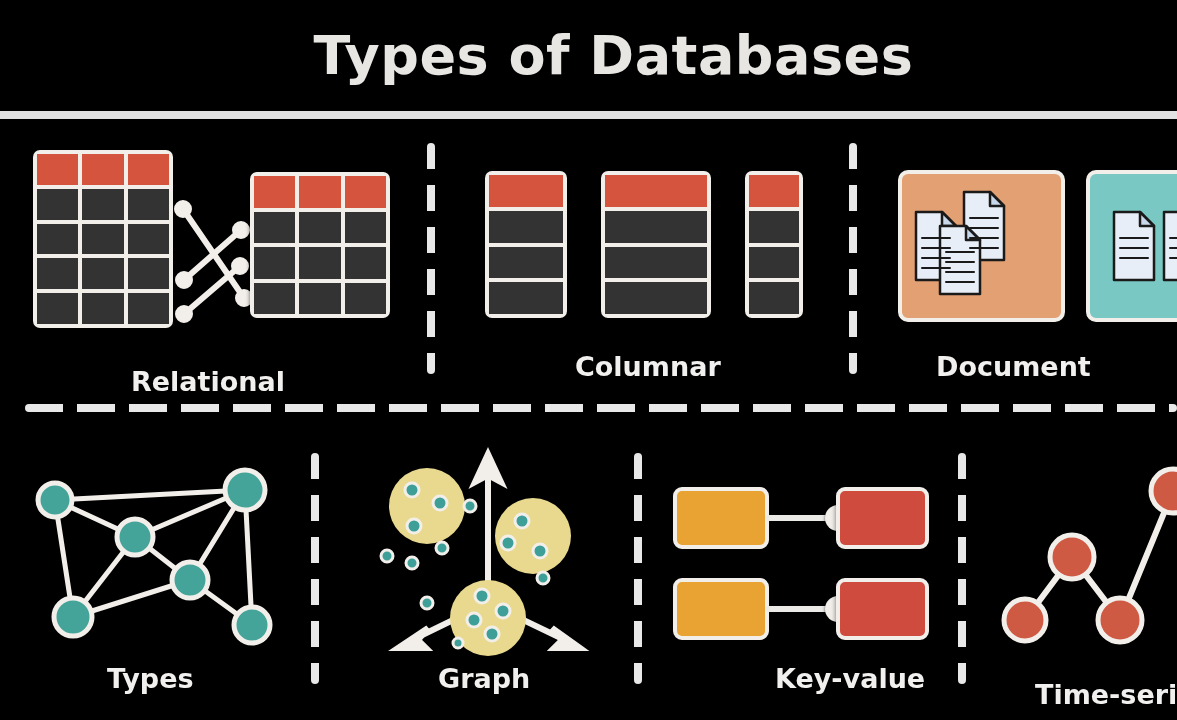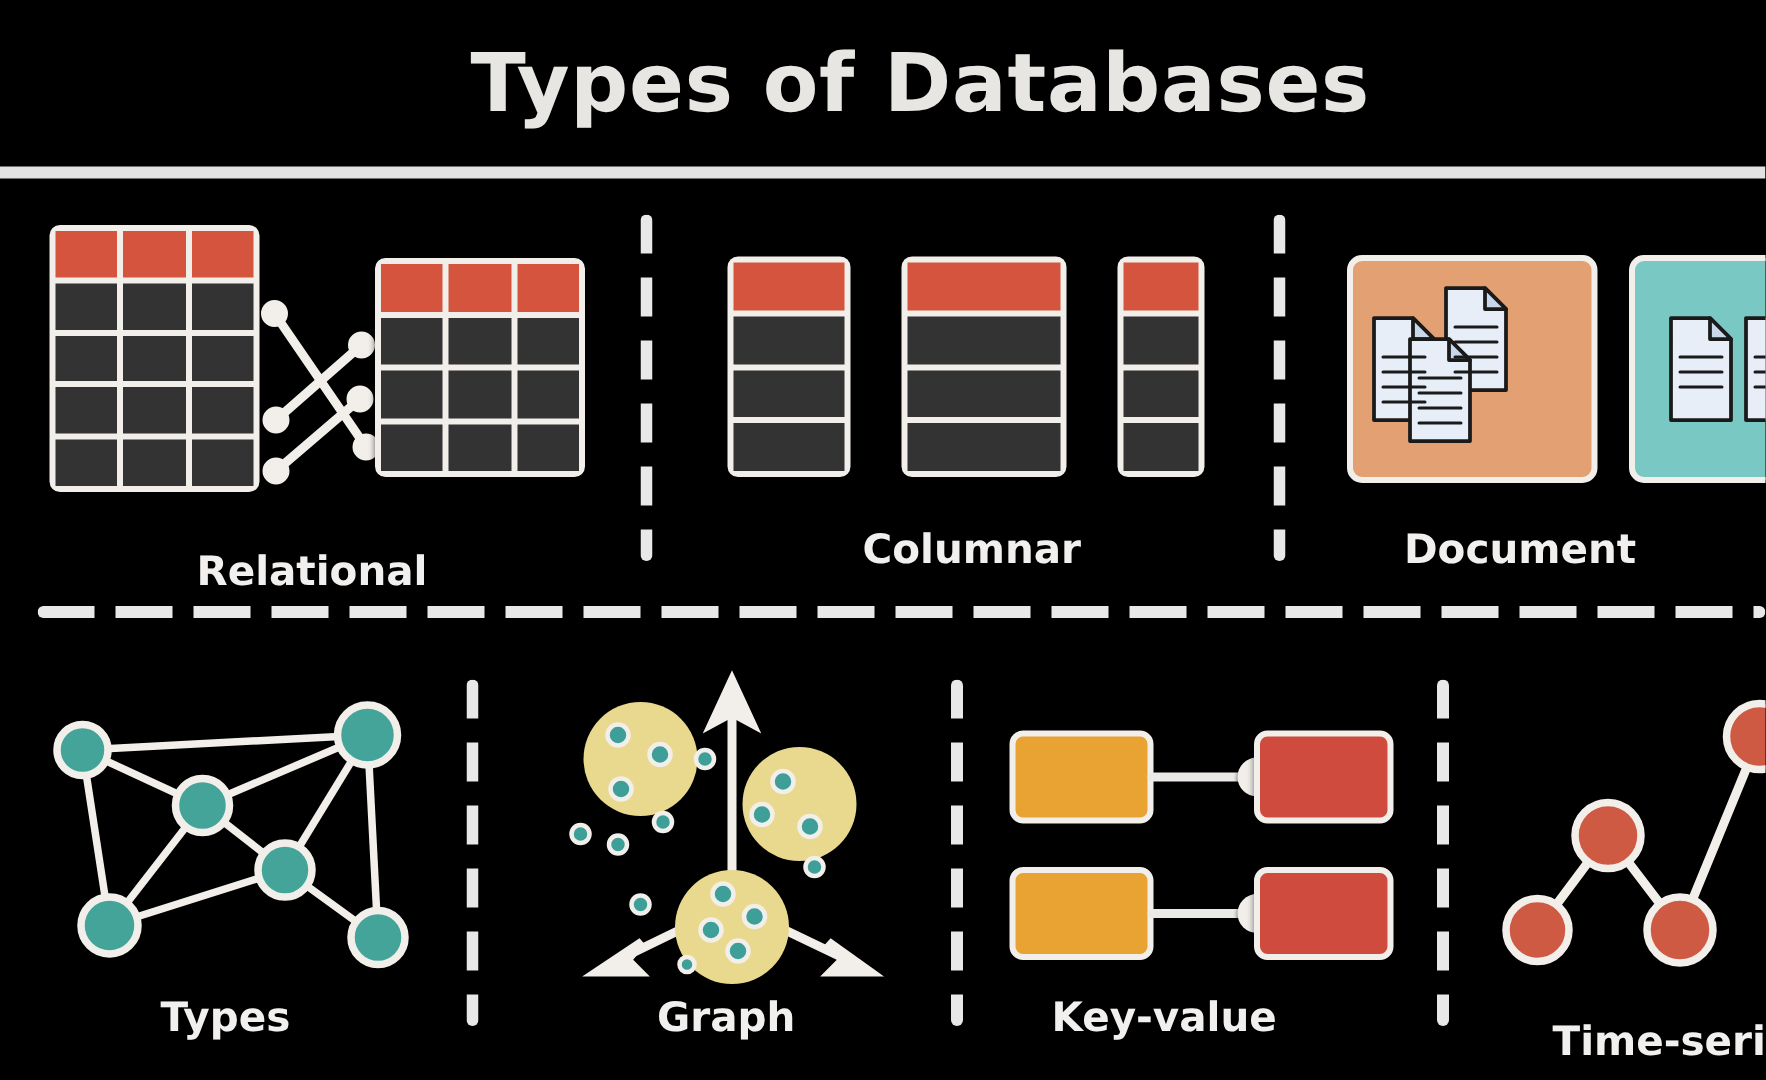--- a/index.html
+++ b/index.html
@@ -303,21 +303,21 @@
     <div class="kv-box" style="left:673px; top:487px; width:96px; height:62px; background:#e8a333;"></div>
     <div class="kv-line" style="left:765px; top:515px; width:78px;"></div>
     <div class="kv-dot" style="left:825px; top:505px;"></div>
     <div class="kv-box" style="left:836px; top:487px; width:93px; height:62px; background:#cf4b3e;"></div>
 
     <div class="kv-box" style="left:673px; top:578px; width:96px; height:62px; background:#e8a333;"></div>
     <div class="kv-line" style="left:765px; top:606px; width:78px;"></div>
     <div class="kv-dot" style="left:825px; top:596px;"></div>
     <div class="kv-box" style="left:836px; top:578px; width:93px; height:62px; background:#cf4b3e;"></div>
 
-    <div class="sec-label" style="left:701px; top:665px;">Key-value</div>
+    <div class="sec-label" style="left:775px; top:665px;">Key-value</div>
   </div>
 
   <div>
     <svg class="ovl" style="left:995px; top:465px;" width="200" height="180" viewBox="0 0 200 180">
       <g stroke="#f2efeb" stroke-width="6" stroke-linecap="round" fill="none">
         <polyline points="30,155 77,92 125,155 178,26"></polyline>
       </g>
       <g fill="#cf5a44" stroke="#f2efeb" stroke-width="5">
         <circle cx="30" cy="155" r="21"></circle>
         <circle cx="77" cy="92" r="22"></circle>

